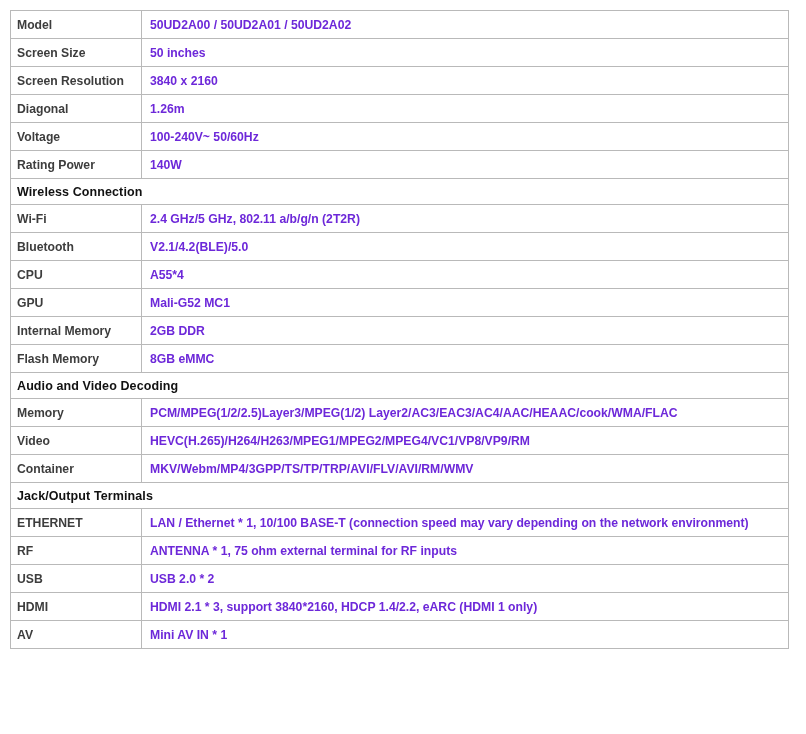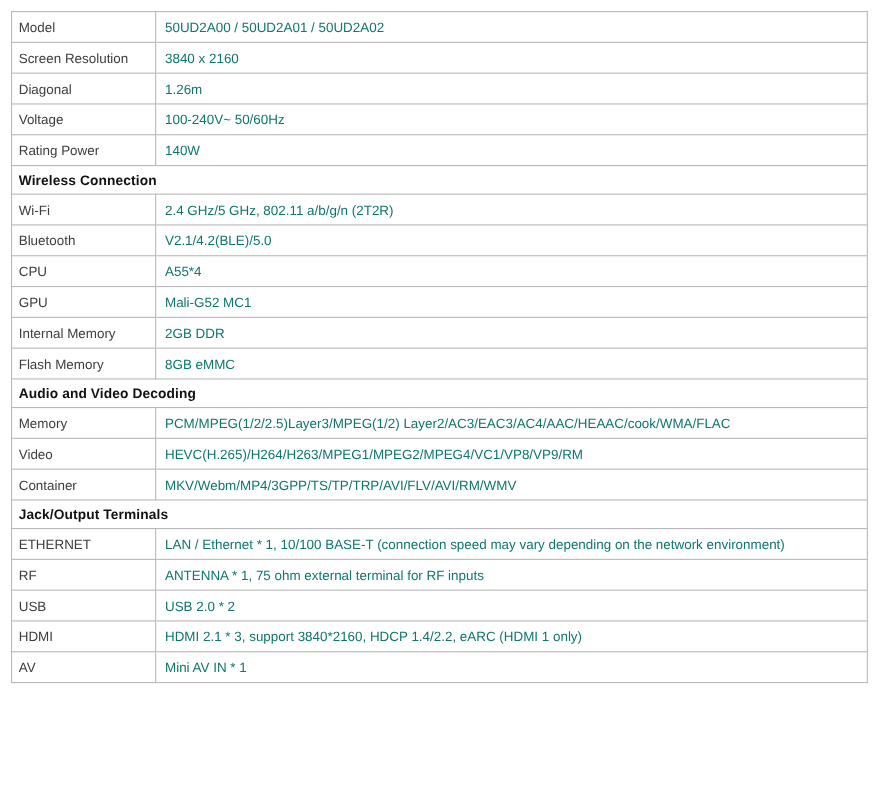--- a/index.html
+++ b/index.html
@@ -29,43 +29,47 @@
     color: #111111;
     font-size: 12.5px;
     padding: 5px 6px;
     height: 26px;
     letter-spacing: 0.1px;
   }
   td.label-cell {
     width: 131px;
     color: #3d3d3d;
     font-size: 12.2px;
-    font-weight: normal;
+    font-weight: bold;
     padding: 6px 6px;
     height: 28px;
   }
   td.value-cell {
-    color: #0f766e;
+    color: #6d28d9;
     font-size: 12.2px;
-    font-weight: normal;
+    font-weight: bold;
     padding: 6px 8px;
     height: 28px;
     white-space: nowrap;
     overflow: hidden;
   }
 </style>
 </head>
 <body>
 
 <table class="spec-table">
   <tbody>
 
     <tr>
       <td class="label-cell">Model</td>
       <td class="value-cell">50UD2A00 / 50UD2A01 / 50UD2A02</td>
+    </tr>
+    <tr>
+      <td class="label-cell">Screen Size</td>
+      <td class="value-cell">50 inches</td>
     </tr>
     <tr>
       <td class="label-cell">Screen Resolution</td>
       <td class="value-cell">3840 x 2160</td>
     </tr>
     <tr>
       <td class="label-cell">Diagonal</td>
       <td class="value-cell">1.26m</td>
     </tr>
     <tr>

